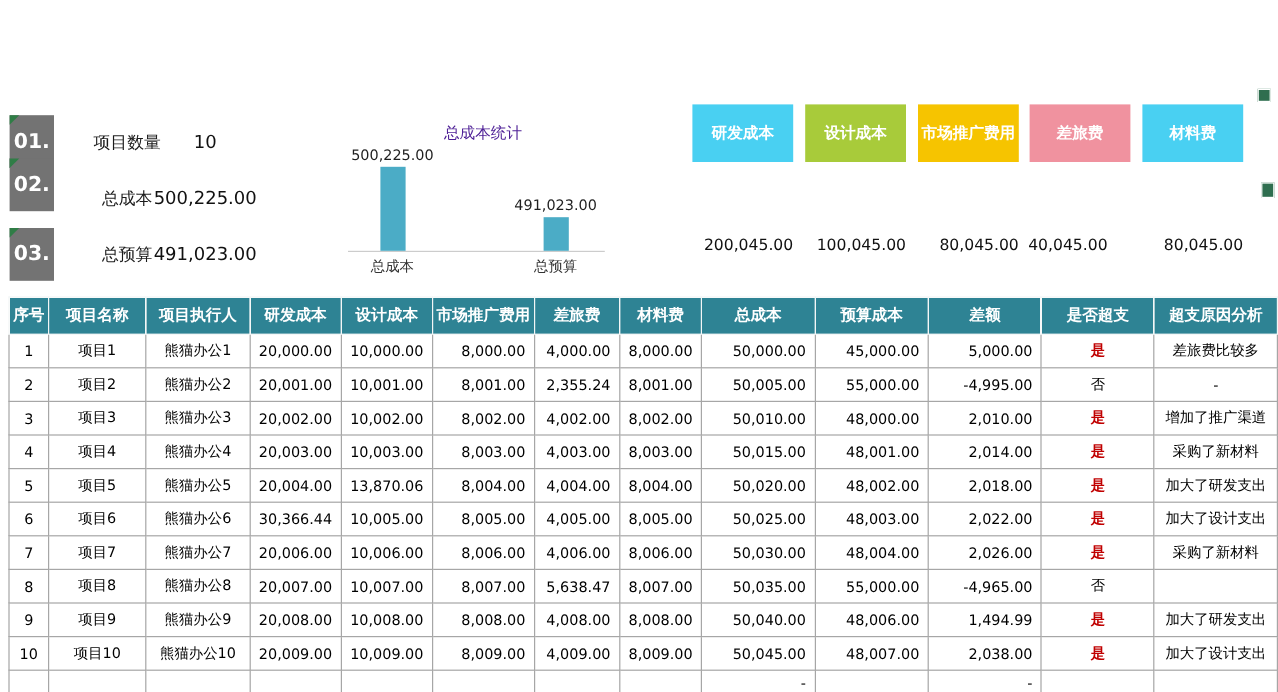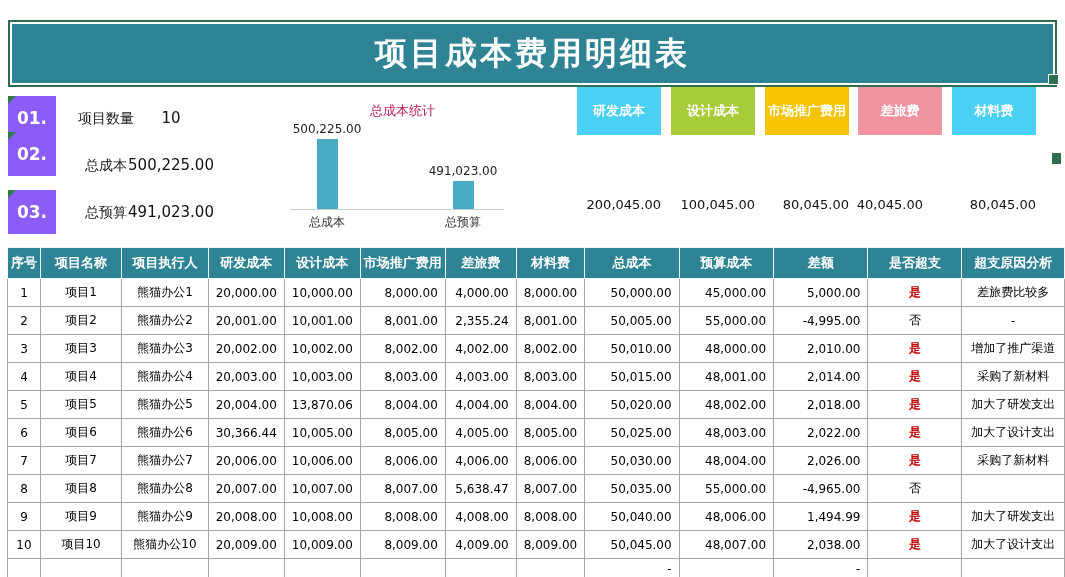--- a/index.html
+++ b/index.html
@@ -8,29 +8,29 @@
 
   
   .banner{position:absolute;left:8px;top:20px;width:1045px;height:63px;background:#2e8394;
           border:2px solid #2f6e4f;box-shadow:inset 0 0 0 2px #ffffff;
           display:flex;align-items:center;justify-content:center;box-sizing:content-box;}
   .banner .ttl{color:#fff;font-size:32px;font-weight:bold;letter-spacing:3px;white-space:nowrap;}
   .corner-sq{position:absolute;left:1048px;top:74px;width:9px;height:9px;background:#2f6e4f;border:1px solid #fff;}
   .anchor-sq{position:absolute;left:1051px;top:152px;width:9px;height:11px;background:#2f6e4f;border:1px solid #fff;}
 
   
-  .badge{position:absolute;left:8px;width:48px;height:44px;background:#8b5cf6;color:#fff;
+  .badge{position:absolute;left:8px;width:37px;height:44px;background:#737373;color:#fff;
          font-weight:bold;font-size:17px;display:flex;align-items:center;justify-content:center;}
   .tri{position:absolute;left:0;top:0;width:0;height:0;border-top:8px solid #2f7d46;border-right:8px solid transparent;}
   .slabel{position:absolute;left:60px;width:92px;text-align:center;font-size:14px;color:#1a1a1a;}
   .svalue{position:absolute;left:124px;width:94px;text-align:center;font-size:15px;color:#111;}
 
   
   .chart{position:absolute;left:285px;top:96px;width:235px;height:142px;}
-  .chart-title{position:absolute;top:6px;left:0;width:100%;text-align:center;font-size:13px;color:#be185d;}
+  .chart-title{position:absolute;top:6px;left:0;width:100%;text-align:center;font-size:13px;color:#4c1d95;}
   .axis{position:absolute;left:5px;top:113px;width:214px;height:1px;background:#cccccc;}
   .bar{position:absolute;width:21px;background:#4bacc6;}
   .bar-label{position:absolute;width:92px;text-align:center;font-size:12px;color:#1f1f1f;white-space:nowrap;}
   .cat-label{position:absolute;top:118px;width:70px;text-align:center;font-size:12px;color:#333;}
 
   
   .cat-box{position:absolute;top:87px;width:84px;height:48px;display:flex;align-items:center;
            justify-content:center;color:#fff;font-size:13px;font-weight:bold;white-space:nowrap;}
   .cat-value{position:absolute;top:197px;width:84px;text-align:right;font-size:13px;color:#111;}
 
@@ -43,23 +43,20 @@
   td.c{text-align:center;padding:0 2px;}
   td.r{text-align:right;}
   td.red{color:#c00000;font-weight:bold;}
   tr.xr td{height:20px;}
 </style>
 </head>
 <body>
 
 <div id="app">
 
-  <div class="banner">
-    <span class="ttl">项目成本费用明细表</span>
-  </div>
   <div class="corner-sq"></div>
   <div class="anchor-sq"></div>
 
   <div id="summary">
       <div class="badge" style="top:96px"><i class="tri"></i>01.</div>
       <div class="slabel" style="top:110px">项目数量</div>
       <div class="svalue" style="top:109px">10</div>
       <div class="badge" style="top:132px"><i class="tri"></i>02.</div>
       <div class="slabel" style="top:157px">总成本</div>
       <div class="svalue" style="top:156px">500,225.00</div>

